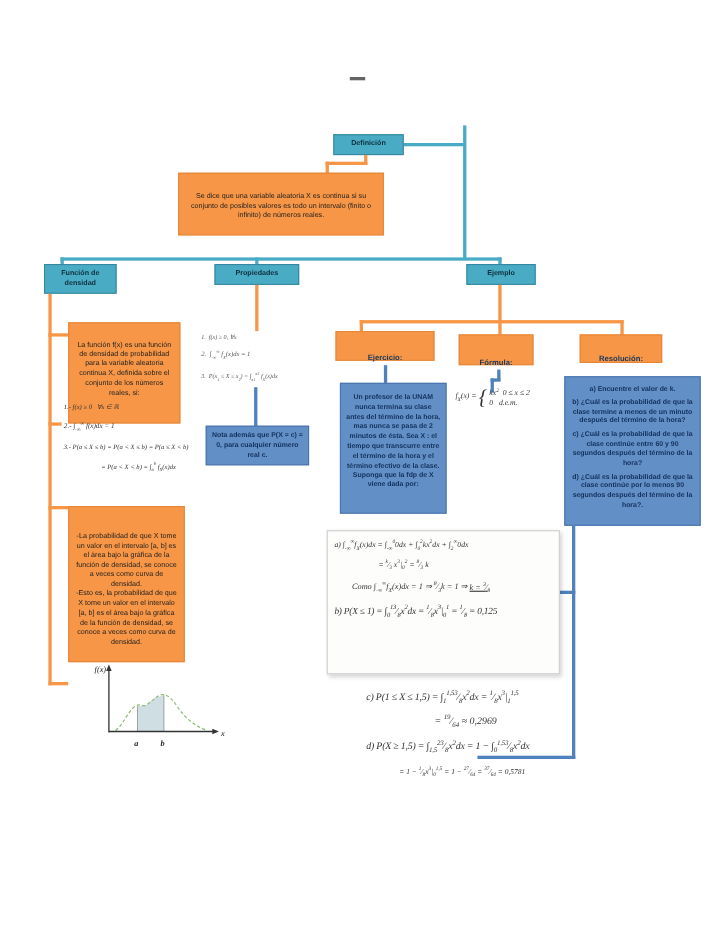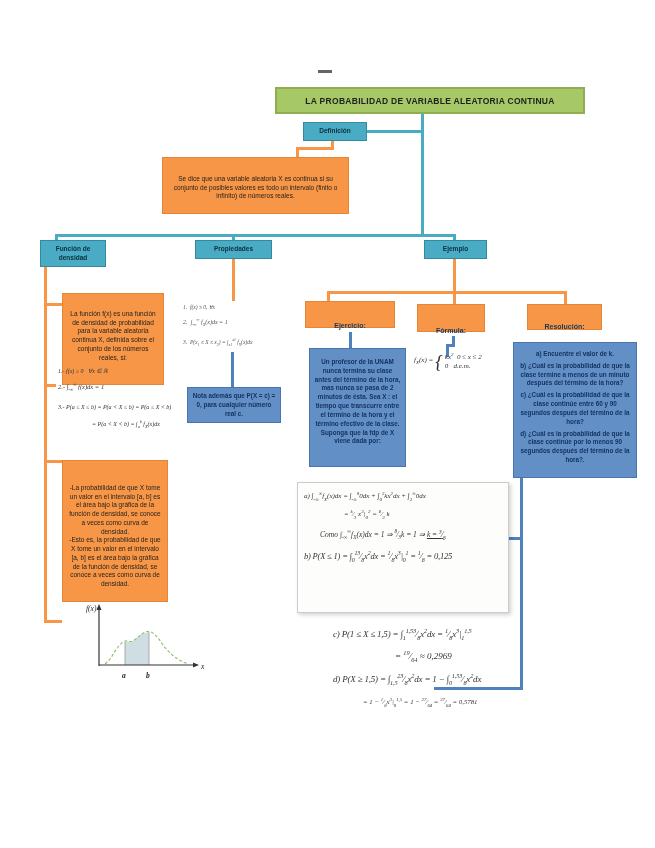--- a/index.html
+++ b/index.html
@@ -28,23 +28,20 @@
   .cases{display:flex;align-items:center;gap:2px;}
   .brace{font-family:"Liberation Serif",serif;font-size:19px;font-weight:400;color:#333;line-height:1;}
 </style>
 </head>
 <body>
 
 <div id="page">
 
   <div class="smudge" style="left:318px;top:70px;width:14px;height:3px;"></div>
 
-  <div class="box greenbox" style="left:275px;top:87px;width:310px;height:27px;padding:0 6px;">
-    <span>LA PROBABILIDAD DE VARIABLE ALEATORIA CONTINUA</span>
-  </div>
 
   <div class="line teal" style="left:421px;top:114px;width:3px;height:122px;"></div>
   <div class="line teal" style="left:366px;top:130px;width:56px;height:3px;"></div>
 
   <div class="box tealbox" style="left:303px;top:122px;width:64px;height:19px;">
     <span>Definición</span>
   </div>
 
   <div class="line orangeL" style="left:331px;top:141px;width:3px;height:9px;"></div>
   <div class="line orangeL" style="left:296px;top:147px;width:38px;height:3px;"></div>

